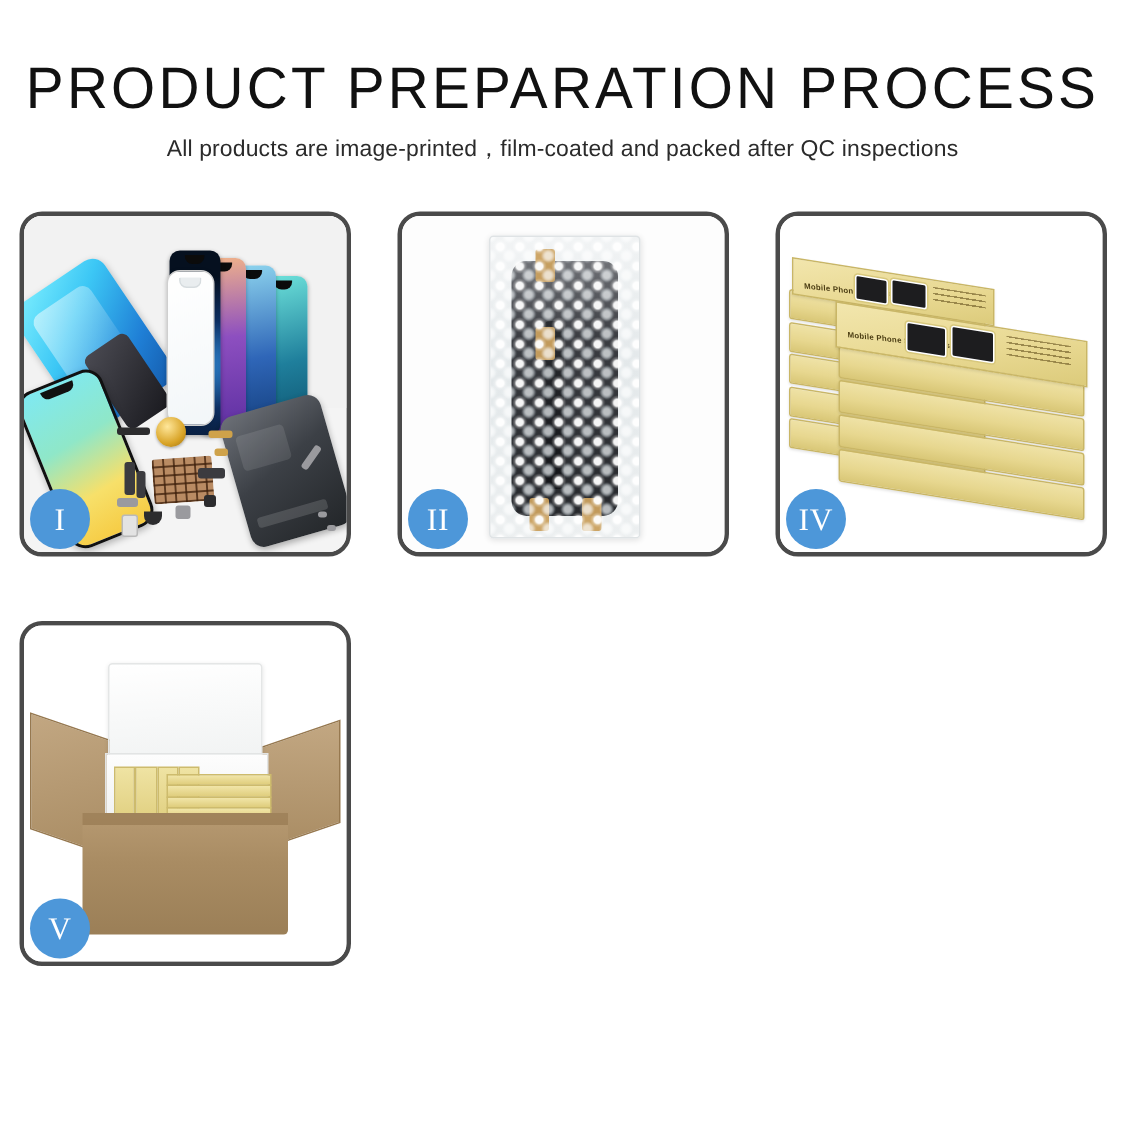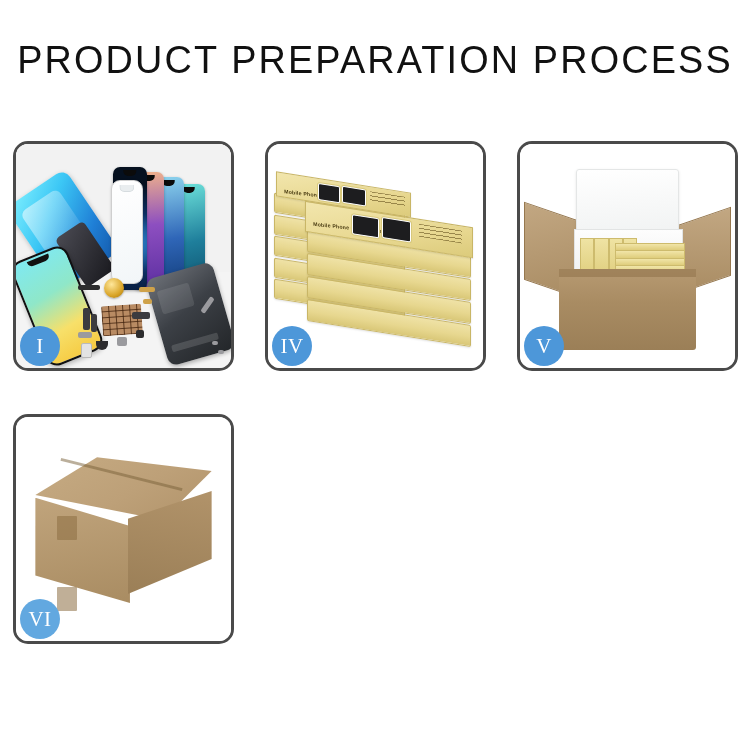--- a/index.html
+++ b/index.html
@@ -382,20 +382,21 @@
     position:absolute; width:20px; height:24px;
     background:rgba(140,110,66,.55);
     border-radius:1px;
   }
 </style>
 </head>
 <body>
 
 <div class="header">
   <h1 class="title">PRODUCT PREPARATION PROCESS</h1>
+  <p class="subtitle">All products are image-printed，film-coated and packed after QC inspections</p>
 </div>
 
 <div class="grid">
 
   <div class="panel">
     <div class="panel-inner">
       <div class="p1-bg"></div>
       <div class="p1-strip"></div>
 
       <div class="blue-film"></div>
@@ -438,20 +439,36 @@
       <div class="part flex" style="left:54%;top:75%;width:18px;height:7px;"></div>
       <div class="part" style="left:56%;top:83%;width:8px;height:8px;"></div>
       <div class="part grey" style="left:47%;top:86%;width:10px;height:9px;"></div>
       <div class="part grey" style="left:88%;top:68%;width:5px;height:18px;transform:rotate(35deg);"></div>
       <div class="part grey" style="left:91%;top:88%;width:6px;height:4px;"></div>
       <div class="part grey" style="left:94%;top:92%;width:6px;height:4px;"></div>
     </div>
     <div class="badge">I</div>
   </div>
 
+  <div class="panel">
+    <div class="panel-inner">
+      <div class="p2-bg"></div>
+      <div class="bubble-pack">
+        <div class="inner-part"></div>
+        <div class="flexcable"></div>
+        <div class="tape" style="left:30%;top:4%;"></div>
+        <div class="tape" style="left:30%;top:30%;"></div>
+        <div class="tape" style="left:26%;bottom:2%;"></div>
+        <div class="tape" style="left:62%;bottom:2%;"></div>
+        <div class="bubbles"></div>
+        <div class="bubbles2"></div>
+      </div>
+    </div>
+    <div class="badge">II</div>
+  </div>
 
 
   <div class="panel">
     <div class="panel-inner">
       <div class="p4-bg"></div>
       <div class="stackwrap">
 
         <div class="sbox" style="left:0%;  top:18%; width:64%; height:10%; transform:skewY(9deg);"></div>
         <div class="sbox" style="left:0%;  top:30%; width:64%; height:10%; transform:skewY(9deg);"></div>
         <div class="sbox" style="left:0%;  top:42%; width:64%; height:10%; transform:skewY(9deg);"></div>
@@ -500,26 +517,14 @@
         <i style="top:20%;"></i>
         <i style="top:40%;"></i>
         <i style="top:60%;"></i>
         <i style="top:80%;"></i>
       </div>
       <div class="carton-body"></div>
     </div>
     <div class="badge">V</div>
   </div>
 
-  <div class="panel">
-    <div class="panel-inner">
-      <div class="p6-bg"></div>
-      <div class="c6-top"></div>
-      <div class="c6-seam"></div>
-      <div class="c6-front"></div>
-      <div class="c6-side"></div>
-      <div class="c6-tape" style="left:19%; top:44%;"></div>
-      <div class="c6-tape" style="left:19%; top:76%;"></div>
-    </div>
-    <div class="badge light">VI</div>
-  </div>
 
 </div>
 
 </body></html>

